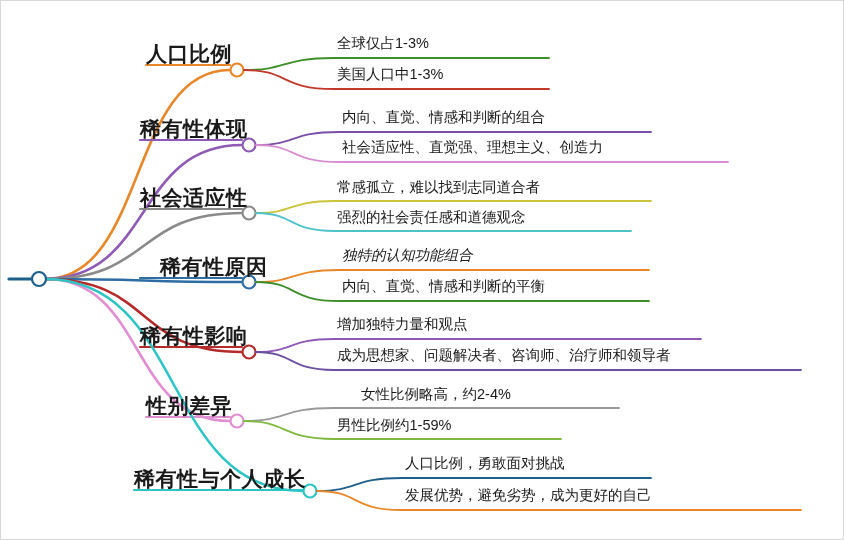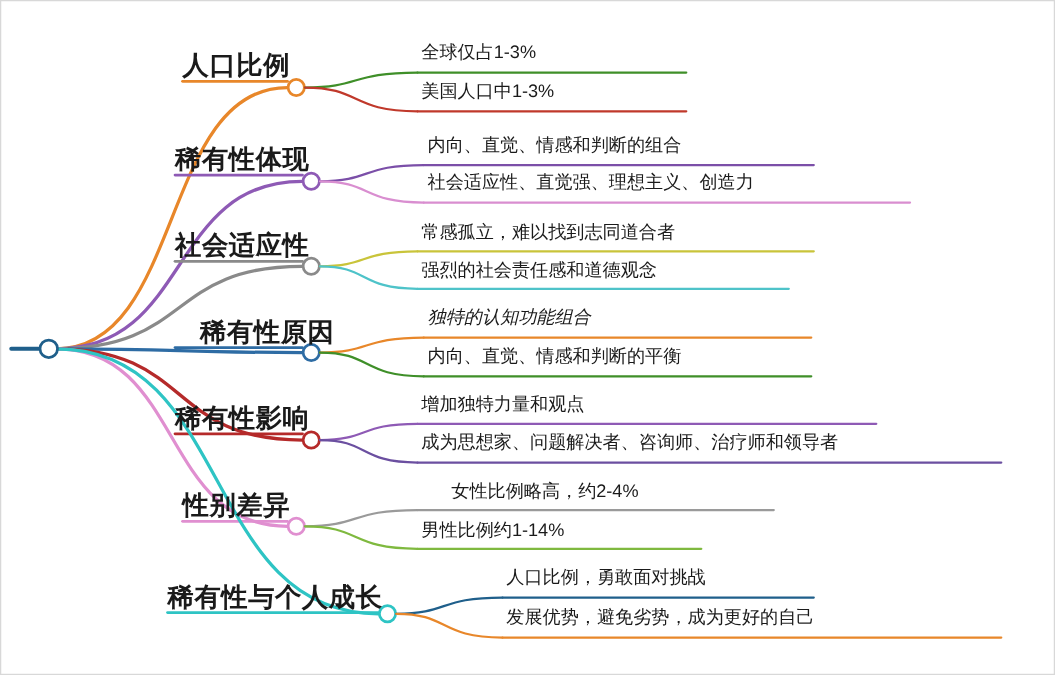--- a/index.html
+++ b/index.html
@@ -111,18 +111,18 @@
       <div class="node-label leaf-label" style="left: 336px; top: 186px;">常感孤立，难以找到志同道合者</div>
       <div class="node-label leaf-label" style="left: 336px; top: 216px;">强烈的社会责任感和道德观念</div>
       <div class="node-label branch-label" style="left: 139px; top: 265px; margin-left: 20px;">稀有性原因</div>
       <div class="node-label leaf-label" style="left: 341px; top: 254px; font-style: italic;">独特的认知功能组合</div>
       <div class="node-label leaf-label" style="left: 341px; top: 285px;">内向、直觉、情感和判断的平衡</div>
       <div class="node-label branch-label" style="left: 139px; top: 334px;">稀有性影响</div>
       <div class="node-label leaf-label" style="left: 336px; top: 323px;">增加独特力量和观点</div>
       <div class="node-label leaf-label" style="left: 336px; top: 354px;">成为思想家、问题解决者、咨询师、治疗师和领导者</div>
       <div class="node-label branch-label" style="left: 145px; top: 404px;">性别差异</div>
       <div class="node-label leaf-label" style="left: 336px; top: 393px; margin-left: 24px;">女性比例略高，约2-4%</div>
-      <div class="node-label leaf-label" style="left: 336px; top: 424px;">男性比例约1-14%</div>
+      <div class="node-label leaf-label" style="left: 336px; top: 424px;">男性比例约1-59%</div>
       <div class="node-label branch-label" style="left: 133px; top: 477px;">稀有性与个人成长</div>
       <div class="node-label leaf-label" style="left: 404px; top: 462px;">人口比例，勇敢面对挑战</div>
       <div class="node-label leaf-label" style="left: 404px; top: 494px;">发展优势，避免劣势，成为更好的自己</div>
     </div>
 </div>
 
 </body></html>

